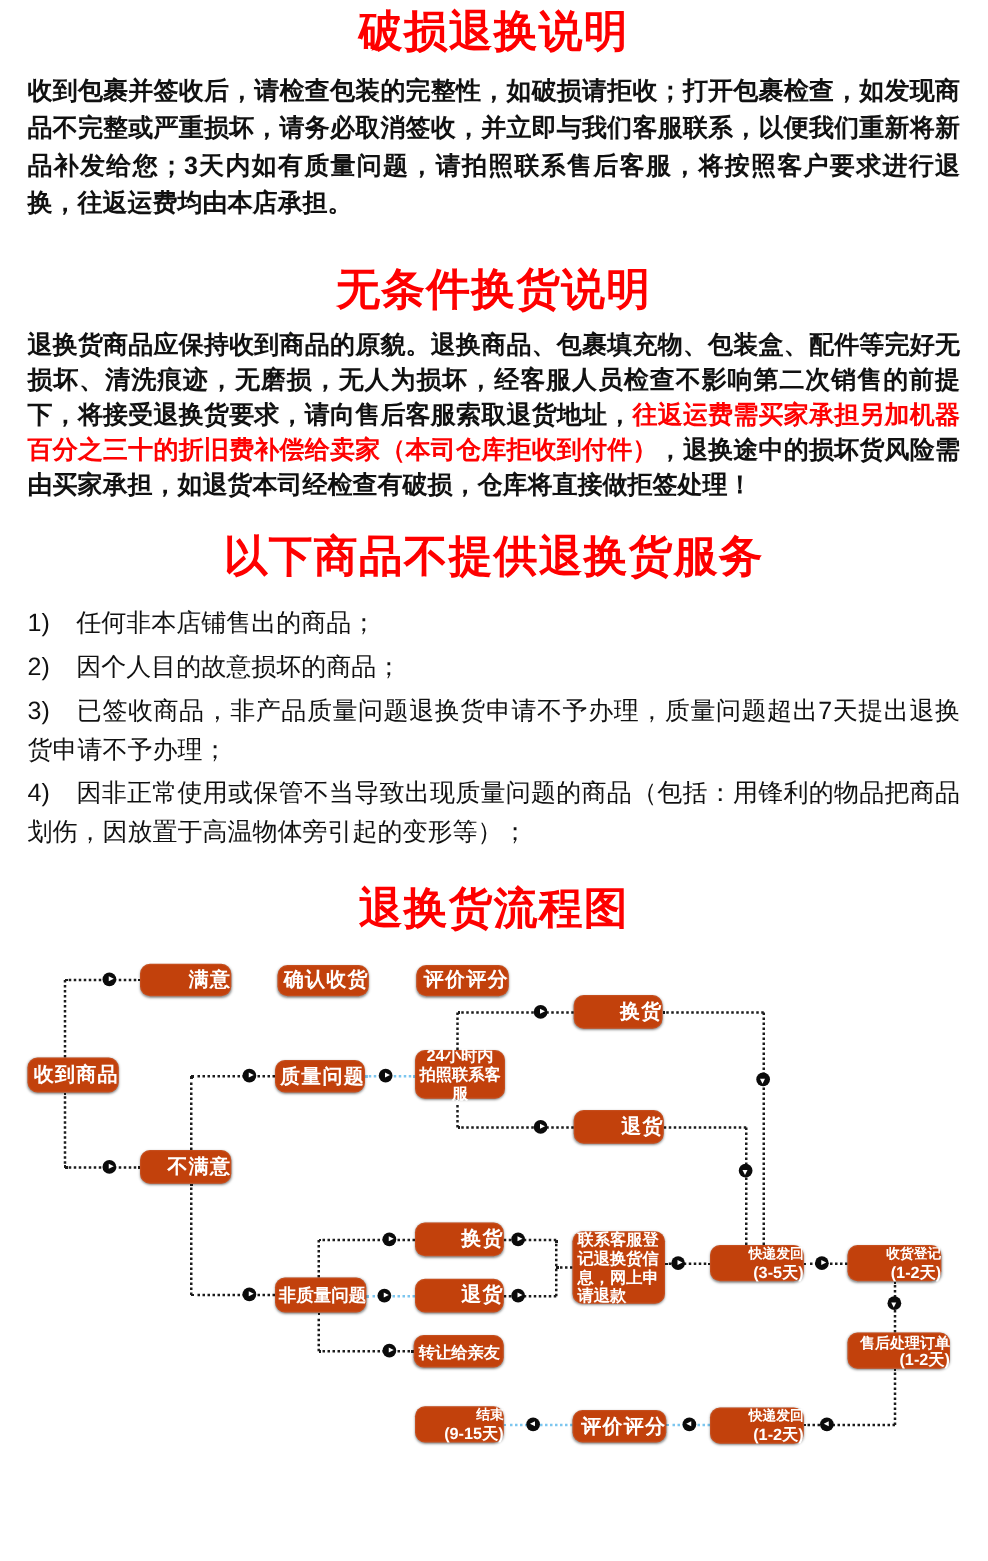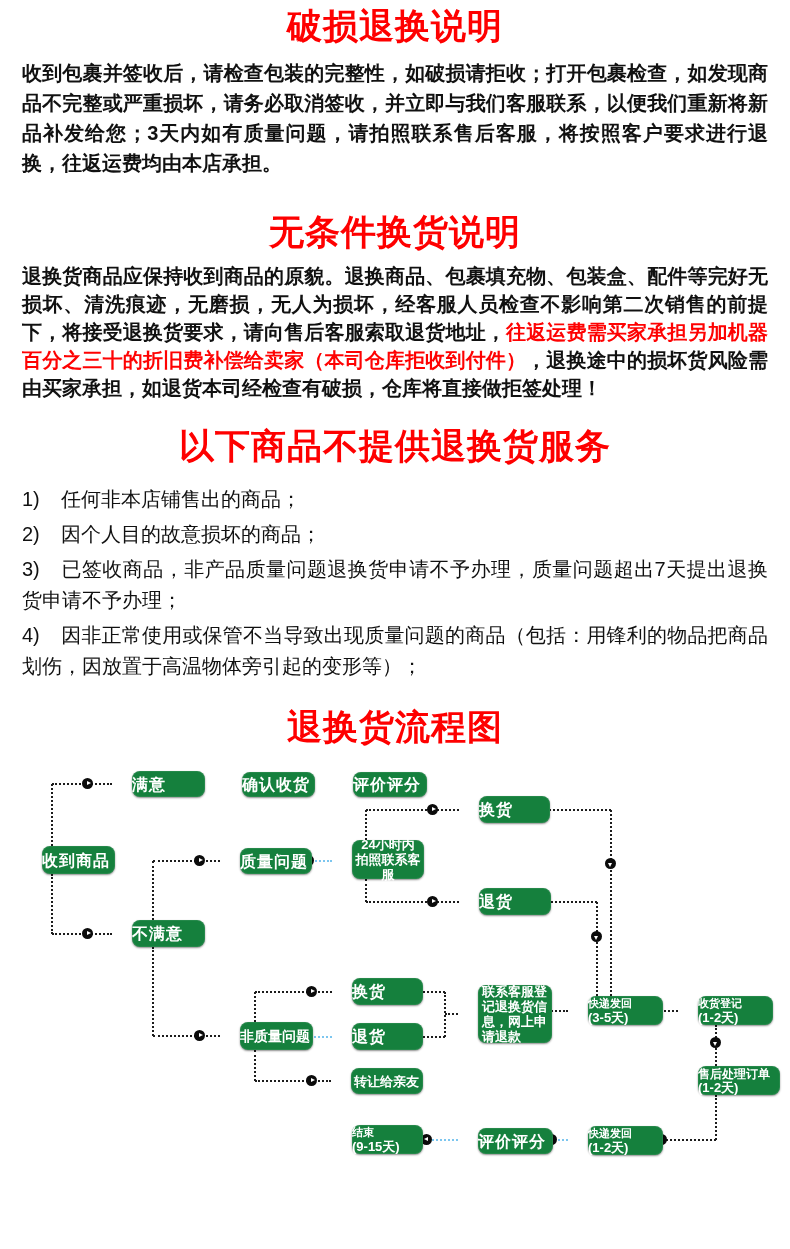--- a/index.html
+++ b/index.html
@@ -11,21 +11,21 @@
   .t4{margin:23px 0 12px;}
   .para{font-size:20px;line-height:30px;font-weight:bold;margin:0 22px;text-align:justify;}
   .para.p1{margin-top:10px;}
   .para.p2{margin-top:8px;line-height:28px;}
   .hl{color:#fe0202;}
   .plist{margin:16px 22px 0;}
   .li{font-size:20px;line-height:31px;font-weight:normal;margin:0 0 4px;text-align:justify;}
   .li .num{display:inline-block;width:39px;}
   
   .flow{position:relative;width:790px;height:431px;margin-top:6px;}
-  .node{position:absolute;background:#15803d;color:#fff;border-radius:8px;display:flex;flex-direction:column;align-items:flex-start;justify-content:center;font-weight:bold;z-index:3;text-align:center;box-shadow:0 1px 2px rgba(0,0,0,.45), inset 0 0 0 1px rgba(255,255,255,.07);margin-left:20px;}
+  .node{position:absolute;background:#c2410c;color:#fff;border-radius:8px;display:flex;flex-direction:column;align-items:flex-end;justify-content:center;font-weight:bold;z-index:3;text-align:center;box-shadow:0 1px 2px rgba(0,0,0,.45), inset 0 0 0 1px rgba(255,255,255,.07);}
   .node .lbl{font-size:16px;letter-spacing:1px;line-height:17px;}
   .node .sub{font-size:13px;line-height:14px;letter-spacing:0;}
   .node.n14 .lbl{font-size:14px;letter-spacing:0;}
   .node.n13 .lbl{font-size:13px;letter-spacing:0;line-height:15px;padding:0 3px;}
   .node.tbox .lbl{font-size:11px;letter-spacing:0;line-height:15px;}
   .node.small .lbl{font-size:12px;letter-spacing:0;line-height:14px;}
   .node.wrapleft .lbl{text-align:left;padding:0 4px;}
   .eh{position:absolute;height:0;border-top:2px dotted #1c1c1c;z-index:1;}
   .ev{position:absolute;width:0;border-left:2px dotted #1c1c1c;z-index:1;}
   .blue{border-color:#7cc6ef;}

